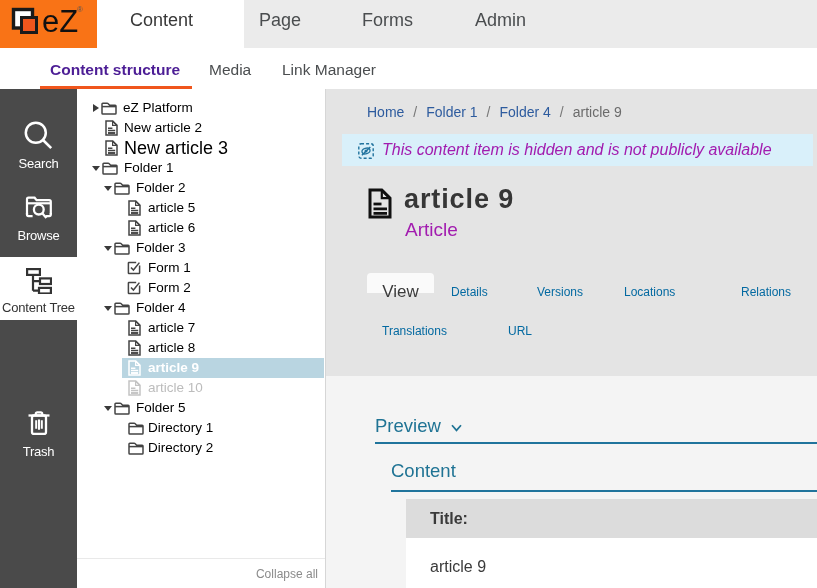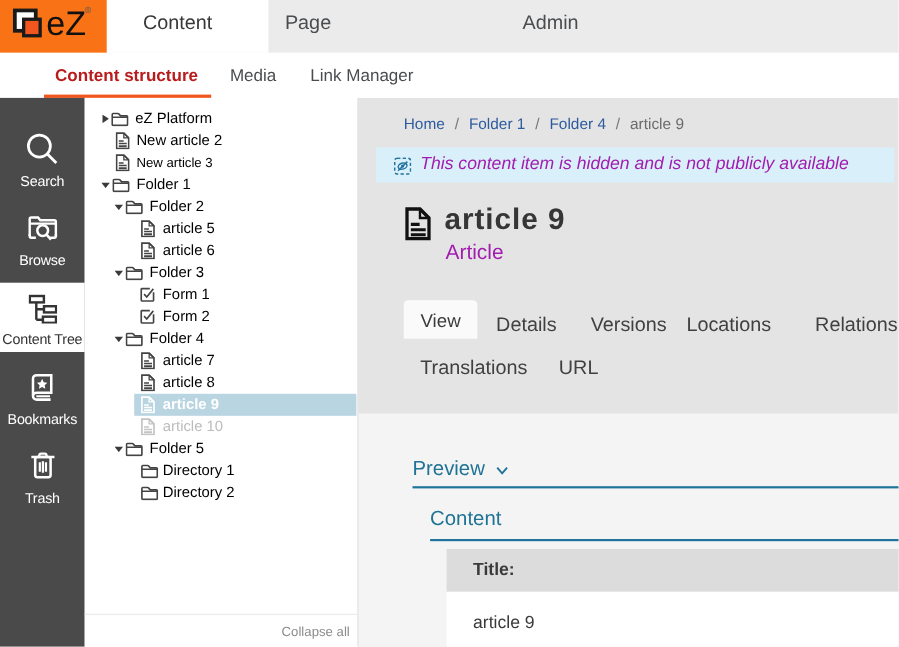--- a/index.html
+++ b/index.html
@@ -10,21 +10,21 @@
 
   
   .hdr { position:absolute; left:0; top:0; width:817px; height:48px; background:#ebebeb; }
   .hdr .tabact { position:absolute; left:96px; top:0; width:148px; height:48px; background:#fff; }
   .hdr .nav { position:absolute; top:0; height:48px; line-height:40px; font-size:18px; color:#4a4d4f; }
   .logo { position:absolute; left:0; top:0; width:97px; height:48px; background:#f97316; }
 
   
   .row2 { position:absolute; left:0; top:48px; width:817px; height:41px; background:#fff; }
   .row2 .t { position:absolute; top:0; height:41px; line-height:43px; font-size:15.5px; color:#4a4d4f; }
-  .row2 .active { font-weight:bold; color:#b91c1c; }
+  .row2 .active { font-weight:bold; color:#4c1d95; }
   .row2 .bar { position:absolute; left:40px; top:38px; width:152px; height:3px; background:#f0561d; }
 
   
   .side { position:absolute; left:0; top:89px; width:77px; height:499px; background:#4a4a4a; }
   .sitem { position:absolute; left:0; width:77px; text-align:center; color:#fff; }
   .sitem .lbl { font-size:13px; display:block; margin-top:2px; letter-spacing:-0.2px;text-align:center; }
   .sitem.on { background:#fff; color:#333; }
 
   
   .tree { position:absolute; left:77px; top:89px; width:249px; height:499px; background:#fff; border-right:1px solid #d6d6d6; }
@@ -33,37 +33,38 @@
   
   .main { position:absolute; left:326px; top:89px; width:491px; height:499px; background:#e4e4e4; }
   .crumb { position:absolute; left:41px; top:15px; font-size:14px; color:#6b6b6b; }
   .crumb a { color:#2d5b9e; text-decoration:none; }
   .crumb .sep { padding:0 9px; color:#777; }
   .alert { position:absolute; left:16px; top:45px; width:471px; height:32px; background:#d9f0fa; }
   .alert .txt { position:absolute; left:40px; top:0; line-height:32px; font-size:16px; font-style:italic; color:#a21caf; }
   .h1 { position:absolute; left:78px; top:95px; font-size:27px; font-weight:bold; letter-spacing:0.9px; color:#363636; }
   .sub { position:absolute; left:79px; top:130px; font-size:19px; color:#a21caf; }
 
-  .tabs .tab { position:absolute; font-size:18px; color:#404040; }
-  .viewtab { position:absolute; left:41px; top:184px; width:67px; height:35px; background:#fafafa; border-radius:4px 4px 0 0; text-align:center; line-height:38px; font-size:17px; color:#3b3b3b; }
+  .tabs .tab { position:absolute; font-size:12px; color:#0369a1; }
+  .viewtab { position:absolute; left:41px; top:184px; width:67px; height:20px; background:#fafafa; border-radius:4px 4px 0 0; text-align:center; line-height:38px; font-size:17px; color:#3b3b3b; }
 
   .lower { position:absolute; left:326px; top:356px; width:491px; height:292px; background:#f4f4f4;margin-top:20px; }
   .teal { color:#1f7394; }
   .hline { position:absolute; height:0; border-top:2px solid #20749c; }
   .thead { position:absolute; left:80px; top:123px; width:411px; height:39px; background:#dcdcdc; font-size:16px; font-weight:bold; color:#3a3a3a; line-height:39px; }
   .tbody { position:absolute; left:80px; top:162px; width:411px; height:57px; background:#fff; font-size:16px; color:#3a3a3a; line-height:57px; }
 </style>
 </head>
 <body>
 <div id="app">
 
   <div class="hdr">
     <div class="tabact"></div>
     <div class="nav" style="left:130px; color:#383838;">Content</div>
     <div class="nav" style="left:259px;">Page</div>
+    <div class="nav" style="left:362px;">Forms</div>
     <div class="nav" style="left:475px;">Admin</div>
     <div class="logo">
       <svg width="97" height="48" viewBox="0 0 97 48">
         <rect x="13.5" y="9.5" width="19" height="18.5" fill="#fff" stroke="#1a1a1a" stroke-width="3.4"></rect>
         <rect x="21.5" y="17.5" width="15" height="15" fill="#f0561d" stroke="#1a1a1a" stroke-width="3"></rect>
         <text x="42" y="32" font-size="31" fill="#111" font-family="Liberation Sans">eZ</text>
         <text x="77" y="12" font-size="8" fill="#555">®</text>
       </svg>
     </div>
   </div>
@@ -115,28 +116,20 @@
     </div>
     <div class="sitem on" style="top:168px; height:63px; padding-top:10px;">
       <svg width="26" height="27" viewBox="0 0 26 27">
         <rect x="1.1" y="2.1" width="12.8" height="5.8" fill="none" stroke="#333" stroke-width="2.2"></rect>
         <path d="M7,8 V23.7 M7,14.2 H14 M7,23.7 H13" fill="none" stroke="#333" stroke-width="2.2"></path>
         <rect x="14" y="11.4" width="11" height="5.6" fill="none" stroke="#333" stroke-width="2.2"></rect>
         <rect x="13" y="20.9" width="11.9" height="5.6" fill="none" stroke="#333" stroke-width="2.2"></rect>
       </svg>
       <span class="lbl">Content Tree</span>
     </div>
-    <div class="sitem" style="top:249px;">
-      <svg width="25" height="28" viewBox="0 0 25 28">
-        <path d="M20,25.3 H7.6 C5.4,25.3 4,23.9 4,22.1 V6.4 C4,4.4 5.4,3.2 7.6,3.2 H20.6 V19 H7.6 C5.4,19 4,20.3 4,22.1" fill="none" stroke="#fff" stroke-width="2.3"></path>
-        <path d="M7,22.2 H19.5" stroke="#fff" stroke-width="1.8"></path>
-        <path d="M12.3,6.4 L13.7,9.5 L17,9.9 L14.6,12.2 L15.2,15.5 L12.3,13.9 L9.4,15.5 L10,12.2 L7.6,9.9 L10.9,9.5 Z" fill="#fff"></path>
-      </svg>
-      <span class="lbl">Bookmarks</span>
-    </div>
     <div class="sitem" style="top:320px;">
       <svg width="26" height="29" viewBox="0 0 26 29">
         <path d="M9.7,6.3 V5 Q9.7,3.4 11.3,3.4 H14.7 Q16.3,3.4 16.3,5 V6.3" fill="none" stroke="#fff" stroke-width="2.1"></path>
         <path d="M2.5,6.5 H23.5" stroke="#fff" stroke-width="2.3"></path>
         <rect x="6" y="6.5" width="14" height="18.4" rx="2" fill="none" stroke="#fff" stroke-width="2.3"></rect>
         <path d="M10.2,11.2 V19.8 M13,10.4 V20.8 M15.8,11.2 V19.8" stroke="#fff" stroke-width="2"></path>
       </svg>
       <span class="lbl">Trash</span>
     </div>
   </div>
@@ -151,21 +144,21 @@
           <use href="#i-folder"></use>
         </svg>
 <span class="abs" style="left:46px; top:9px; line-height:20px; font-size:13.5px;">eZ Platform</span>
 <svg class="abs" style="left:28px; top:31px; color:#444;" width="13" height="16">
           <use href="#i-doc"></use>
         </svg>
 <span class="abs" style="left:47px; top:29px; line-height:20px; font-size:13.5px;">New article 2</span>
 <svg class="abs" style="left:28px; top:51px; color:#444;" width="13" height="16">
           <use href="#i-doc"></use>
         </svg>
-<span class="abs" style="left:47px; top:49px; line-height:20px; font-size:12px;">New article 3</span>
+<span class="abs" style="left:47px; top:49px; line-height:20px; font-size:18px;">New article 3</span>
 <svg class="abs" style="left:15px; top:76.5px;" width="8" height="5" viewBox="0 0 8 5">
           <path d="M0,0 H8 L4,5 Z" fill="#3a3a3a"></path>
         </svg>
 <svg class="abs" style="left:25px; top:72px; color:#444;" width="16" height="14">
           <use href="#i-folder"></use>
         </svg>
 <span class="abs" style="left:47px; top:69px; line-height:20px; font-size:13.5px;">Folder 1</span>
 <svg class="abs" style="left:27px; top:96.5px;" width="8" height="5" viewBox="0 0 8 5">
           <path d="M0,0 H8 L4,5 Z" fill="#3a3a3a"></path>
         </svg>

